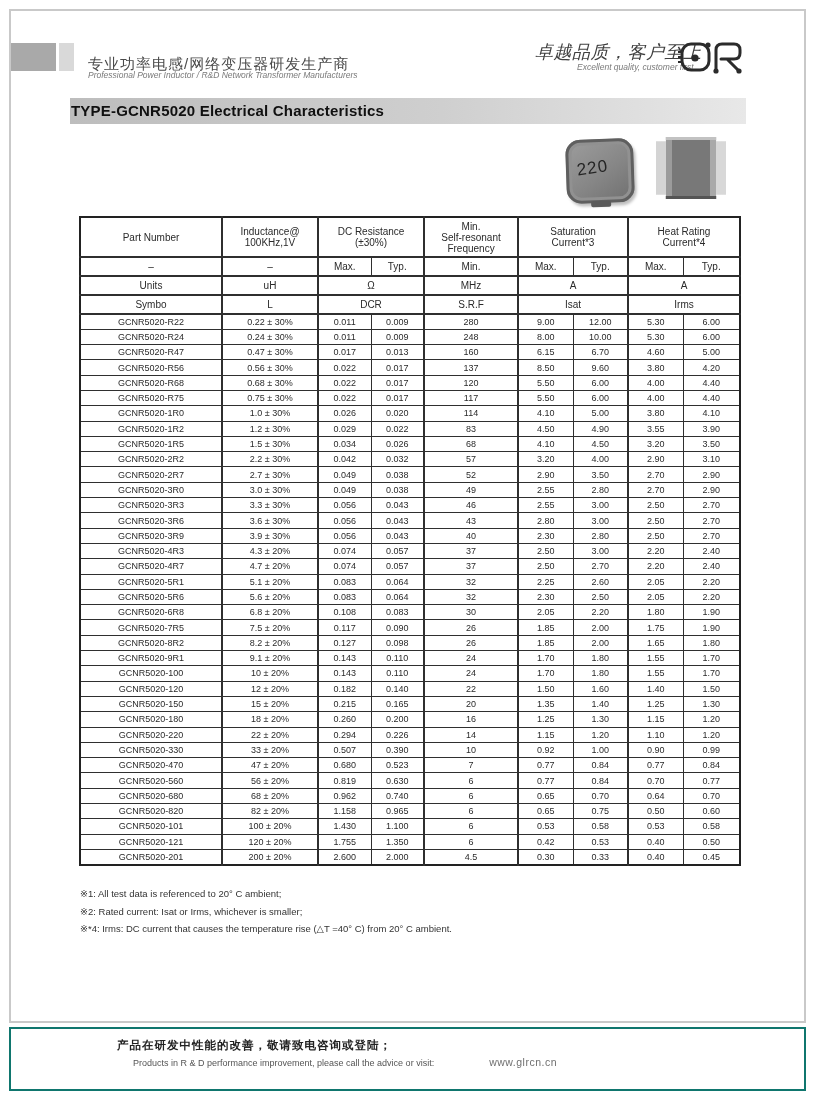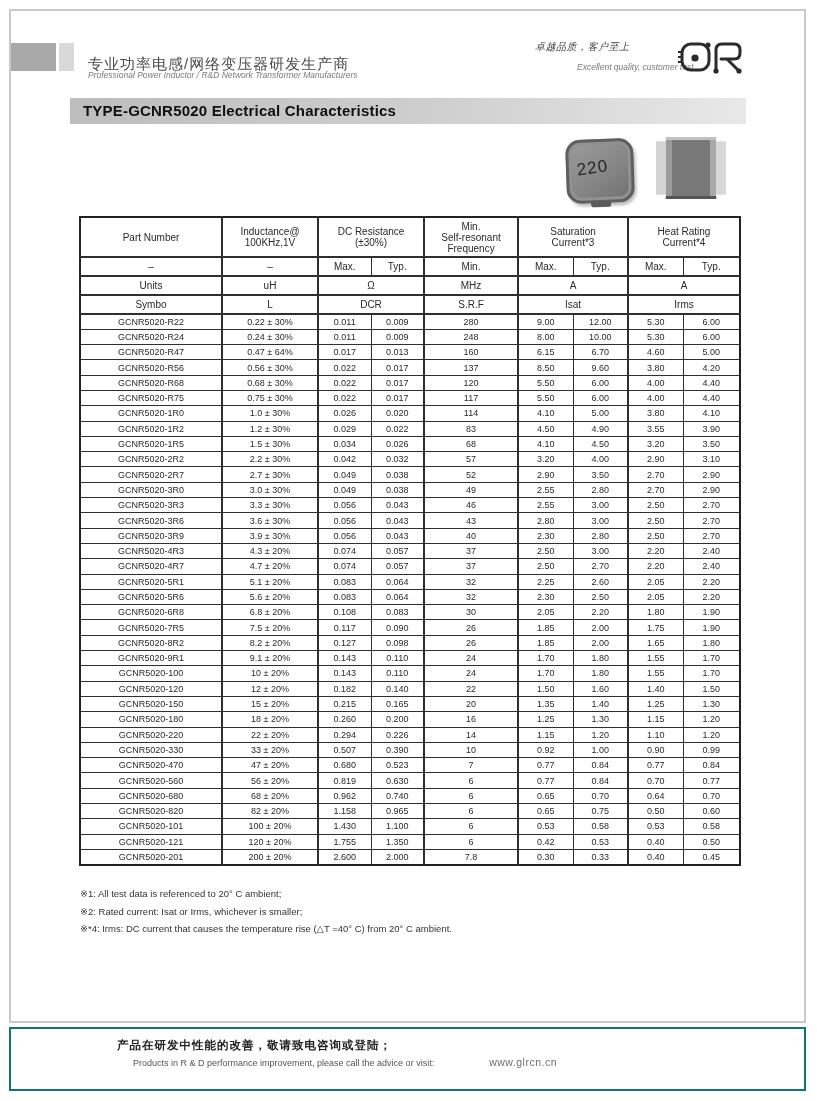--- a/index.html
+++ b/index.html
@@ -14,28 +14,28 @@
   }
   .footer-box{
     position:absolute;left:9px;top:1027px;width:797px;height:64px;
     border:2px solid #0f766e;box-sizing:border-box;background:#fff;
   }
   
   .sq-dark{position:absolute;left:0;top:32px;width:45px;height:28px;background:#a9a9a9;}
   .sq-light{position:absolute;left:48px;top:32px;width:15px;height:28px;background:#d9d9d9;}
   .slogan-cn{position:absolute;left:77px;top:44px;font-size:15px;color:#4a4a4a;letter-spacing:1px;}
   .slogan-en{position:absolute;left:77px;top:59px;font-size:8.5px;font-style:italic;color:#7a7a7a;}
-  .quality-cn{position:absolute;left:524px;top:29px;font-size:10px;font-style:italic;color:#3f3f3f;letter-spacing:0.5px;}
+  .quality-cn{position:absolute;left:524px;top:29px;font-size:18px;font-style:italic;color:#3f3f3f;letter-spacing:0.5px;}
   .quality-en{position:absolute;left:522px;top:51px;font-size:8.5px;font-style:italic;color:#7a7a7a;margin-left:44px;}
   .logo{position:absolute;left:664px;top:22px;width:72px;height:50px;}
   
   .title-bar{
     position:absolute;left:59px;top:87px;width:676px;height:26px;
     background:linear-gradient(90deg,#bdbdbd 0%,#cfcfcf 55%,#e8e8e8 100%);
-    font-size:15px;font-weight:700;color:#101010;line-height:26px;padding-left:13px;
+    font-size:15px;font-weight:700;color:#101010;line-height:26px;padding-left:1px;
     box-sizing:border-box;letter-spacing:0.2px;
   }
   
   .prod-top{
     position:absolute;left:555px;top:128px;width:68px;height:64px;border-radius:15px;
     background:linear-gradient(145deg,#9e9e9e,#868686 55%,#6e6e6e);
     box-shadow:inset 0 0 0 3px #5f5f5f, inset 0 0 0 6px #919191, 2px 3px 3px rgba(0,0,0,0.25);
     transform:rotate(-2deg);
   }
   .prod-top::after{content:"";position:absolute;left:24px;bottom:-4px;width:20px;height:6px;background:#5a5a5a;border-radius:2px;}
@@ -174,21 +174,21 @@
             <td class="g">0.011</td>
             <td>0.009</td>
             <td class="g">248</td>
             <td class="g">8.00</td>
             <td>10.00</td>
             <td class="g">5.30</td>
             <td>6.00</td>
           </tr>
           <tr>
             <td>GCNR5020-R47</td>
-            <td class="g">0.47 ± 64%</td>
+            <td class="g">0.47 ± 30%</td>
             <td class="g">0.017</td>
             <td>0.013</td>
             <td class="g">160</td>
             <td class="g">6.15</td>
             <td>6.70</td>
             <td class="g">4.60</td>
             <td>5.00</td>
           </tr>
           <tr>
             <td>GCNR5020-R56</td>
@@ -540,21 +540,21 @@
             <td class="g">0.42</td>
             <td>0.53</td>
             <td class="g">0.40</td>
             <td>0.50</td>
           </tr>
           <tr>
             <td>GCNR5020-201</td>
             <td class="g">200 ± 20%</td>
             <td class="g">2.600</td>
             <td>2.000</td>
-            <td class="g">7.8</td>
+            <td class="g">4.5</td>
             <td class="g">0.30</td>
             <td>0.33</td>
             <td class="g">0.40</td>
             <td>0.45</td>
           </tr>
         </tbody>
     </table>
   </div>
 
   <div class="notes">

